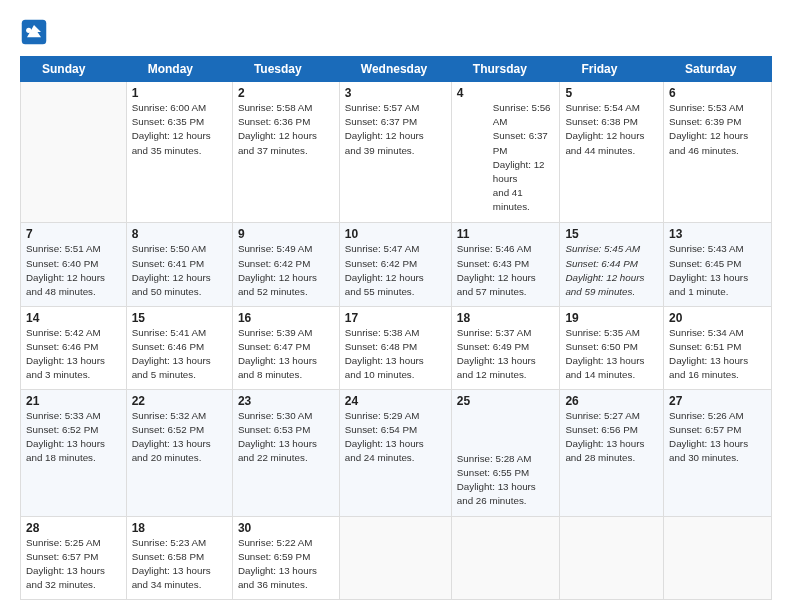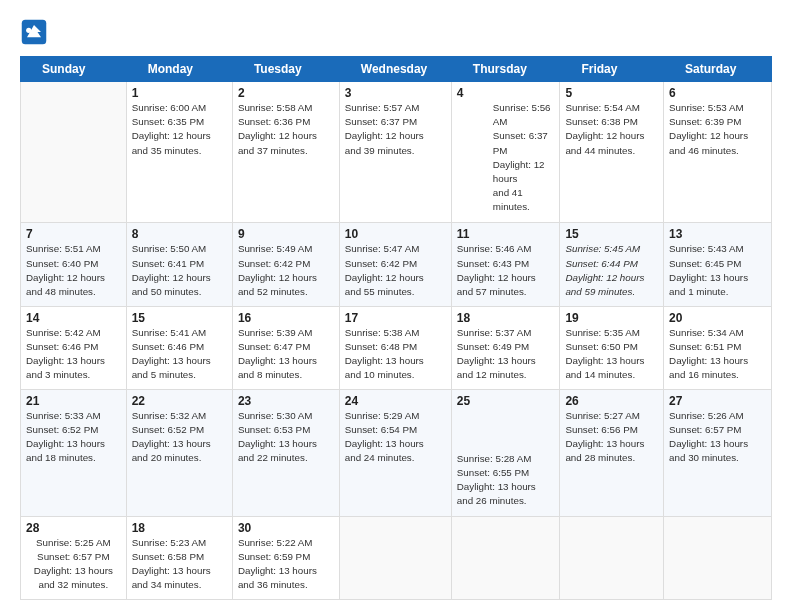--- a/index.html
+++ b/index.html
@@ -321,21 +321,21 @@
             <span class="day-number">27</span>
             <div class="day-info" style="white-space: pre-line;">Sunrise: 5:26 AM
 Sunset: 6:57 PM
 Daylight: 13 hours
 and 30 minutes.</div>
           </td>
         </tr>
         <tr class="last-row">
           <td>
             <span class="day-number">28</span>
-            <div class="day-info" style="white-space: pre-line; text-align: center;">Sunrise: 5:25 AM
+            <div class="day-info" style="white-space: pre-line;">Sunrise: 5:25 AM
 Sunset: 6:57 PM
 Daylight: 13 hours
 and 32 minutes.</div>
           </td>
           <td>
             <span class="day-number">18</span>
             <div class="day-info" style="white-space: pre-line;">Sunrise: 5:23 AM
 Sunset: 6:58 PM
 Daylight: 13 hours
 and 34 minutes.</div>

